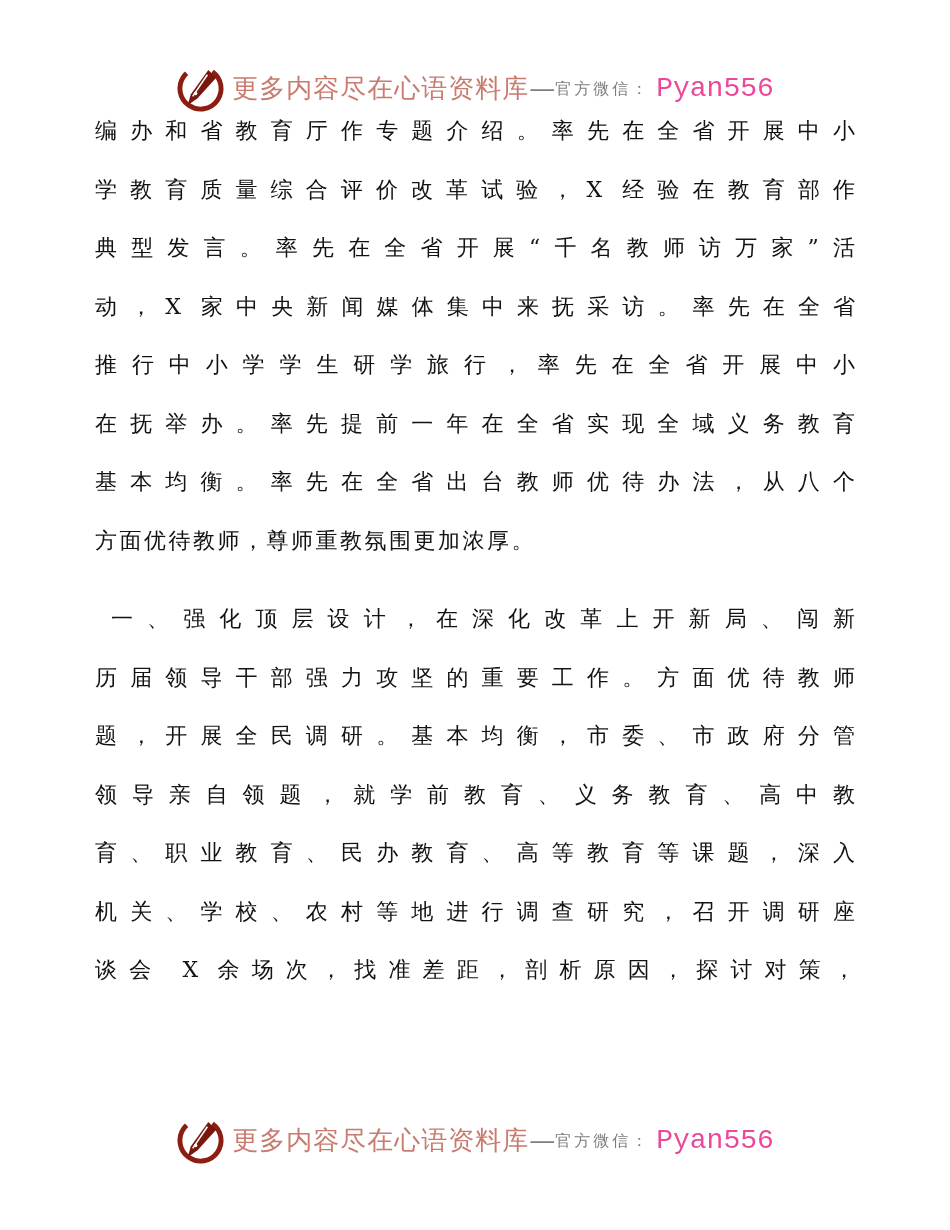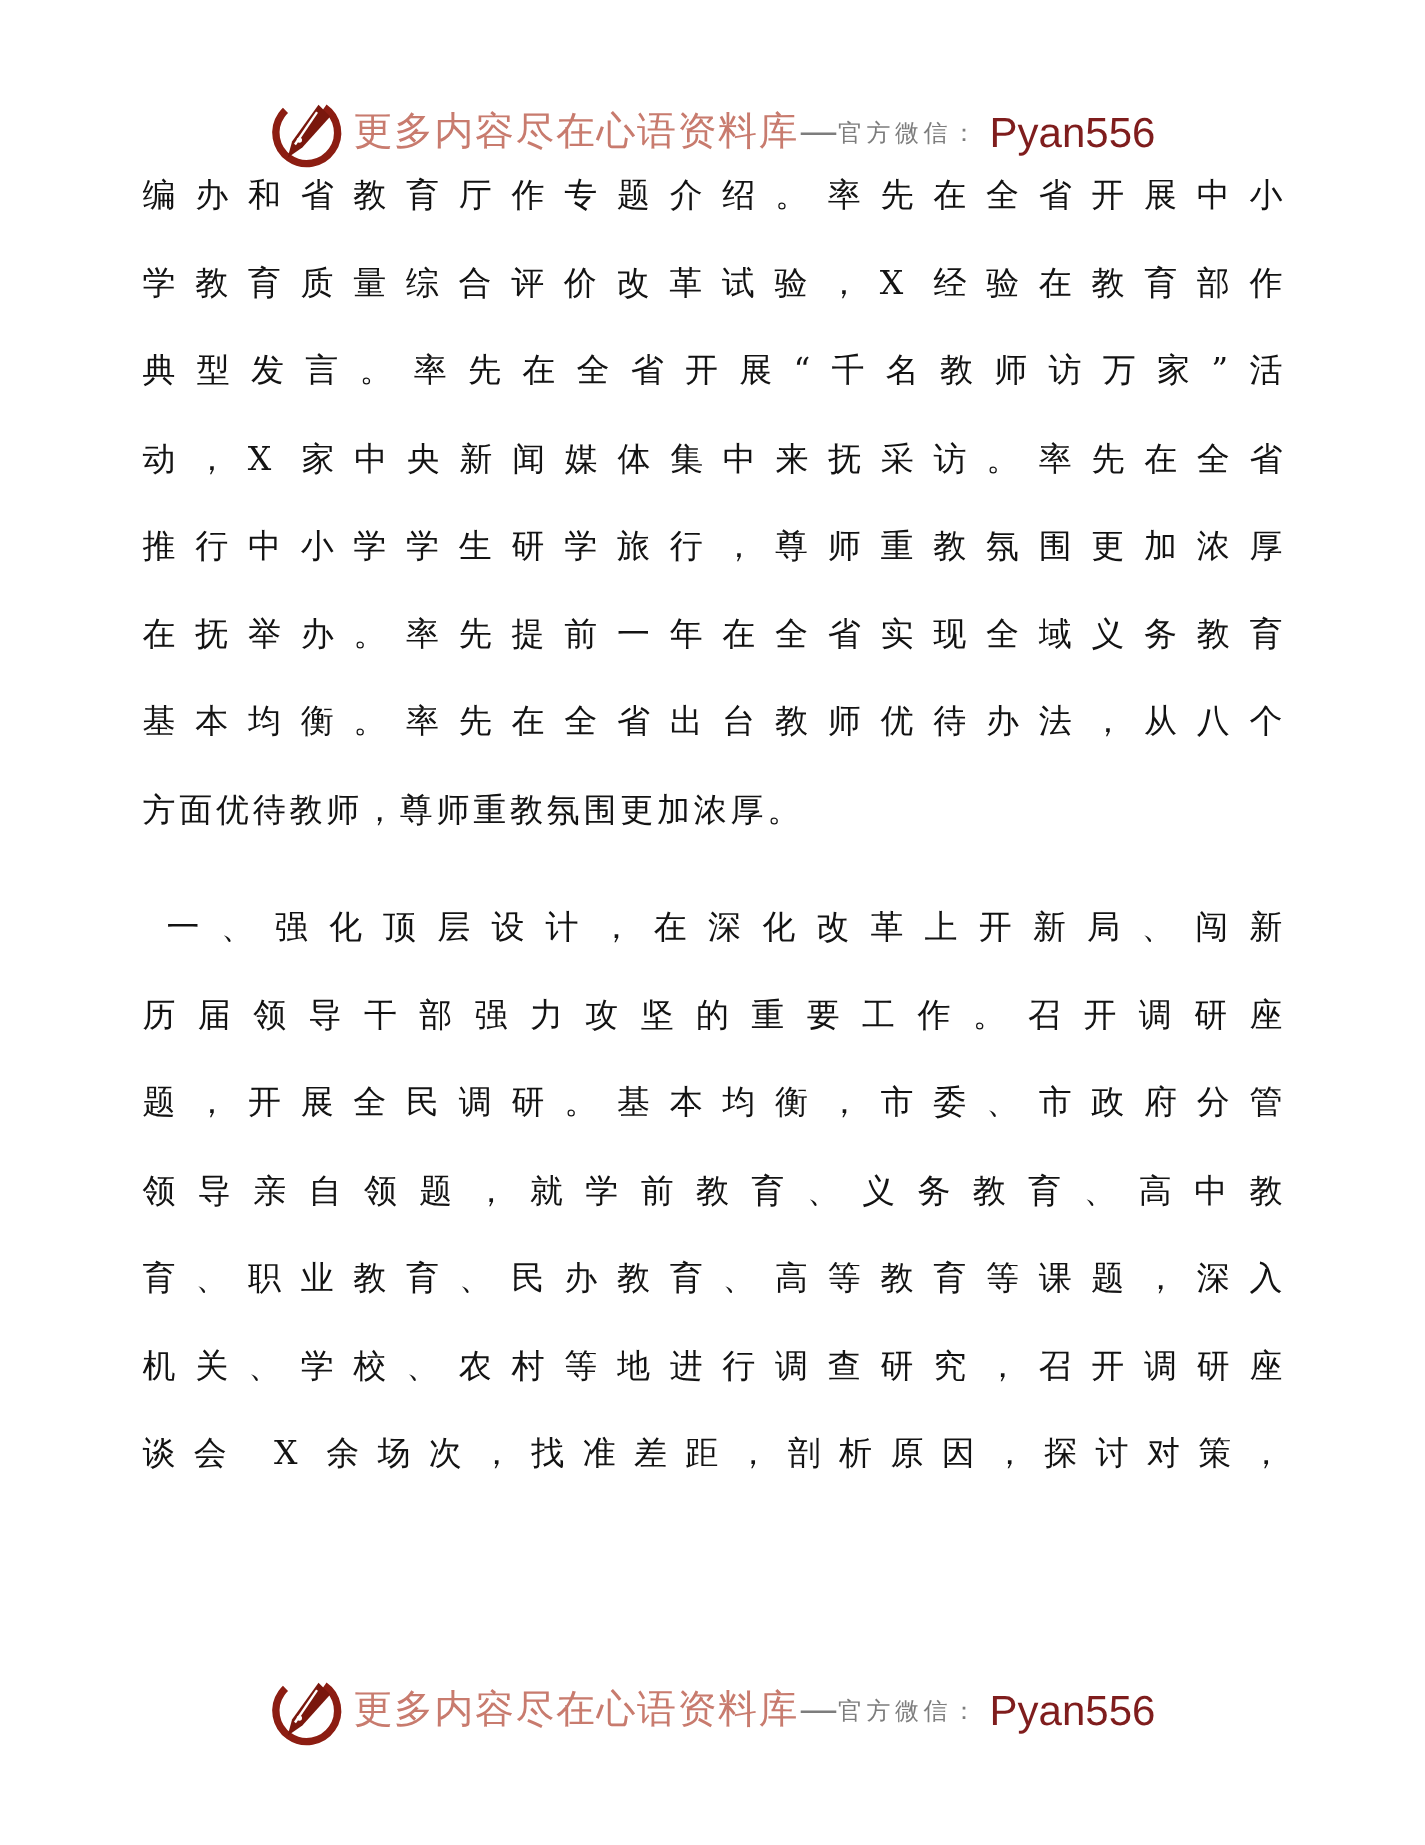--- a/index.html
+++ b/index.html
@@ -20,22 +20,22 @@
   .brandbar--footer{top:1116px;}
   .logo{width:49px;height:49px;flex:0 0 auto;margin-right:7px;}
   .brand-text{
     font-size:26px;color:#c87b6e;letter-spacing:1px;line-height:49px;
   }
   .brand-dash{font-size:26px;color:#7d7d7d;line-height:49px;}
   .brand-gray{
     font-size:16px;color:#7d7d7d;letter-spacing:3px;line-height:49px;
   }
   .wechat-id{
-    font-family:Liberation Sans, sans-serif;
-    font-size:28px;color:#7f1d1d;margin-left:6px;line-height:49px;
+    font-family:Liberation Mono, monospace;
+    font-size:28px;color:#ec4899;margin-left:6px;line-height:49px;
   }
   
   .doc{
     position:absolute;left:95px;top:102px;width:760px;
     color:#131313;font-size:22px;line-height:58.5px;
   }
   .paragraph + .paragraph{margin-top:20px;}
   .line{
     height:58.5px;overflow:hidden;
     text-align:justify;
@@ -61,28 +61,28 @@
       <span class="brand-gray">官方微信：</span>
       <span class="wechat-id">Pyan556</span>
   </div>
 
   <div class="doc">
       <div class="paragraph">
         <div class="line">编办和省教育厅作专题介绍。率先在全省开展中小</div>
         <div class="line">学教育质量综合评价改革试验，X 经验在教育部作</div>
         <div class="line">典型发言。率先在全省开展“千名教师访万家”活</div>
         <div class="line">动，X 家中央新闻媒体集中来抚采访。率先在全省</div>
-        <div class="line">推行中小学学生研学旅行，尊师重教氛围更加浓厚</div>
+        <div class="line">推行中小学学生研学旅行，率先在全省开展中小</div>
         <div class="line">在抚举办。率先提前一年在全省实现全域义务教育</div>
         <div class="line">基本均衡。率先在全省出台教师优待办法，从八个</div>
         <div class="line no-justify">方面优待教师，尊师重教氛围更加浓厚。</div>
       </div>
       <div class="paragraph">
         <div class="line indent">一、强化顶层设计，在深化改革上开新局、闯新</div>
-        <div class="line">历届领导干部强力攻坚的重要工作。召开调研座</div>
+        <div class="line">历届领导干部强力攻坚的重要工作。方面优待教师</div>
         <div class="line">题，开展全民调研。基本均衡，市委、市政府分管</div>
         <div class="line">领导亲自领题，就学前教育、义务教育、高中教</div>
         <div class="line">育、职业教育、民办教育、高等教育等课题，深入</div>
         <div class="line">机关、学校、农村等地进行调查研究，召开调研座</div>
         <div class="line">谈会 X 余场次，找准差距，剖析原因，探讨对策，</div>
       </div>
     </div>
 
   <div class="brandbar brandbar--footer">
     <svg class="logo" viewBox="0 0 50 50" aria-hidden="true">

